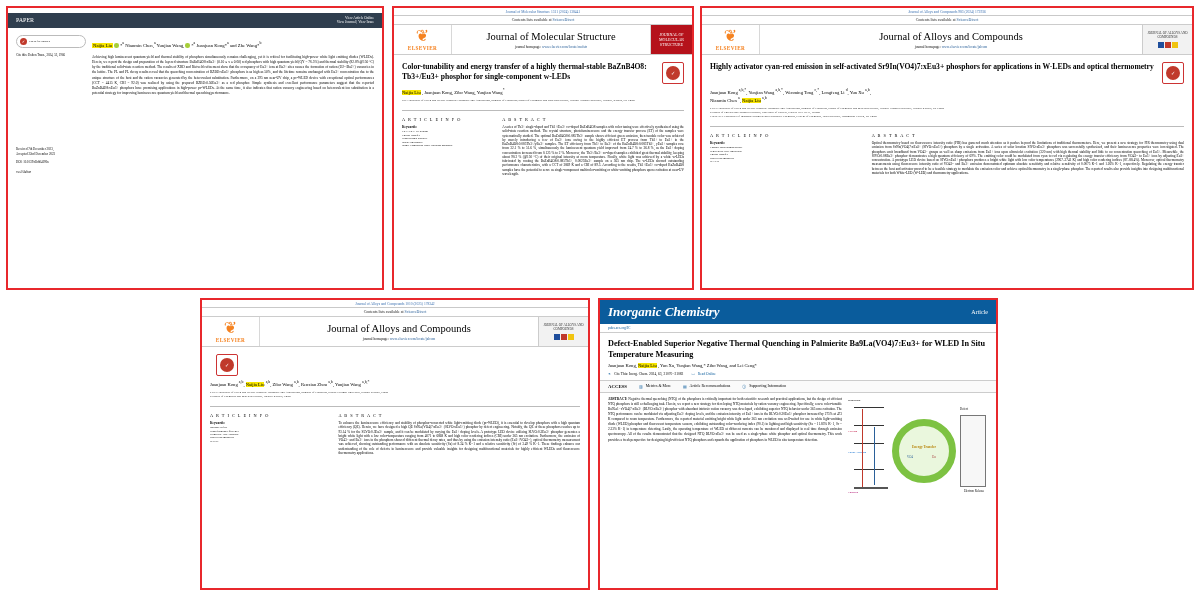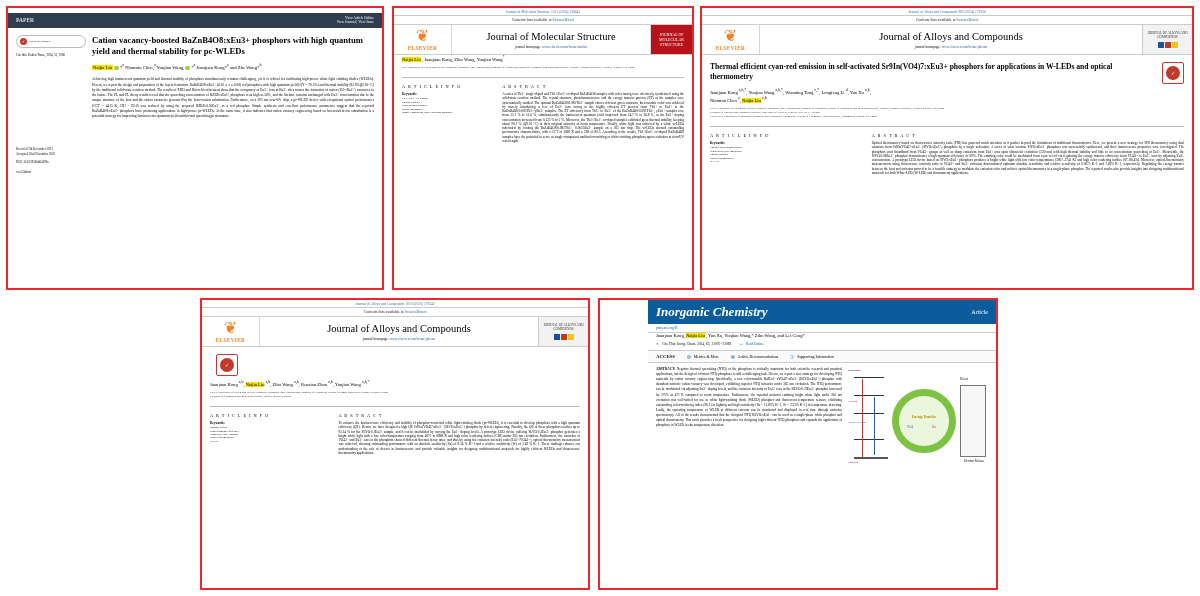--- a/index.html
+++ b/index.html
@@ -121,21 +121,20 @@
         <span class="check-dot">✓</span>
         <span>Check for updates</span>
       </div>
       <div style="margin-bottom:90px;">Cite this: Dalton Trans., 2024, 53, 1966</div>
       <div>Received 7th December 2023,</div>
       <div style="margin-bottom:4px;">Accepted 22nd December 2023</div>
       <div style="margin-bottom:6px;">DOI: 10.1039/d3dt04090a</div>
       <div style="font-style:italic;">rsc.li/dalton</div>
     </div>
     <div class="right-col">
-      <div class="s1-title">Cation vacancy-boosted BaZnB4O8:xEu3+ phosphors with high quantum yield and thermal stability for pc-WLEDs</div>
       <div class="s1-authors">
         <span class="au-hl" style="padding:0 1px;">Naijia Liu</span>
         <span class="orcid"></span>
         <span> *<sup>a</sup> Nianmin Chen,<sup>a</sup> Yunjian Wang,
           <span class="orcid"></span> *<sup>a</sup> Juanjuan Kong*<sup>a</sup> and Zhe Wang*<sup>b</sup></span>
       </div>
       <div class="s1-abs just">Achieving high luminescent quantum yield and thermal stability of phosphors simultaneously remains challenging, yet it is critical for facilitating high-power white light emitting diodes (WLEDs). Herein, we report the design and preparation of the layered structure BaZnB4O8:xEu3+ (0.10 ≤ x ≤ 0.60) red phosphors with high quantum yield (QY = 76.5%) and thermal stability (82.8%@150 °C) by the traditional solid-state reaction method. The results of XRD and Rietveld refinement show that the occupancy of Eu3+ ions at Ba2+ sites causes the formation of cation (O2−/Ba2+) vacancies in the lattice. The PL and PL decay results reveal that the quenching concentration of BZBO:xEu3+ phosphors is as high as 50%, and the lifetime remains unchanged with Eu3+ concentration due to the unique structure of the host and the cation vacancies generated by the heterovalent substitution. Furthermore, on a 395 nm near-UV chip, a pc-WLED device with exceptional optical performances (CCT = 4415 K, CRI = 92.0) was realized by using the prepared BZBO:0.50Eu3+ as a red phosphor. Simple synthesis and excellent performance parameters suggest that the reported BaZnB4O8:xEu3+ phosphors have promising applications in high-power pc-WLEDs. At the same time, it also indicates that cation vacancy engineering based on heterovalent ion substitution is a potential strategy for improving luminescence quantum yield and thermal quenching performance.</div>
     </div>
   </div>
 </div>
@@ -152,20 +151,26 @@
     </div>
     <div class="journal-center">
       <div class="journal-title">Journal of Molecular Structure</div>
       <div class="journal-hp">
         <span>journal homepage:</span>
         <span class="sd-link">www.elsevier.com/locate/molstr</span>
       </div>
     </div>
     <div class="cover">
       <span>JOURNAL OF MOLECULAR STRUCTURE</span>
+    </div>
+  </div>
+  <div class="title-row">
+    <div class="paper-title">Color-tunability and energy transfer of a highly thermal-stable BaZnB4O8: Tb3+/Eu3+ phosphor for single-component w-LEDs</div>
+    <div class="crossmark">
+      <div class="cm-inner">✓</div>
     </div>
   </div>
   <div class="authors">
     <span class="au-hl">Naijia Liu</span>
     <span>, Juanjuan Kong, Zibo Wang, Yunjian Wang<sup>*</sup></span>
   </div>
   <div class="affil">Key Laboratory of Green and Precise Synthetic Chemistry and Applications, Ministry of Education; School of Chemistry and Materials Science, Huaibei Normal University, Huaibei, 235000, PR China</div>
   <div class="rule"></div>
   <div class="two-col">
     <div class="col-a">
@@ -204,21 +209,21 @@
     <div class="cover" style="background:#f2f2f2; color:#333; border-left:1px solid #ccc; width:50px; flex-direction:column;">
       <span style="font-size:3.2px;">JOURNAL OF ALLOYS AND COMPOUNDS</span>
       <div style="display:flex; gap:1px; margin-top:3px;">
         <span style="width:6px;height:6px;background:#1f4e9c;display:block;"></span>
         <span style="width:6px;height:6px;background:#c0392b;display:block;"></span>
         <span style="width:6px;height:6px;background:#f1c40f;display:block;"></span>
       </div>
     </div>
   </div>
   <div class="title-row">
-    <div class="paper-title">Thermal efficient cyan-red emission in self-activated Sr9In(VO4)7:xEu3+ phosphors for applications in W-LEDs and optical thermometry</div>
+    <div class="paper-title">Highly activator cyan-red emission in self-activated Sr9In(VO4)7:xEu3+ phosphors for applications in W-LEDs and optical thermometry</div>
     <div class="crossmark">
       <div class="cm-inner">✓</div>
     </div>
   </div>
   <div class="authors">
     <span>Juanjuan Kong <sup>a,b,*</sup>, Yunjian Wang <sup>a,b,*</sup>, Wenming Tong <sup>c,*</sup>, Longfeng Li <sup>d</sup>, Yun Xu <sup>a,b</sup>,<br>Nianmin Chen <sup>a</sup>, </span>
     <span class="au-hl">Naijia Liu</span>
     <span> <sup>a,b</sup></span>
   </div>
   <div class="affil" style="white-space:pre-line;">a Key Laboratory of Green and Precise Synthetic Chemistry and Applications, Ministry of Education, School of Chemistry and Materials Science, Huaibei Normal University, Huaibei 235000, PR China
@@ -291,29 +296,30 @@
 Optical thermometry
 WLED</div>
     </div>
     <div class="col-b">
       <div class="sec-h">A B S T R A C T</div>
       <div class="tiny just">To enhance the luminescence efficiency and stability of phosphor-converted white light-emitting diode (pc-WLED), it is essential to develop phosphors with a high quantum efficiency (QE). Herein, we have designed a high QE Sr9La(VO4)7:xEu3+ (SLVO:xEu3+) phosphor by defect engineering. Notably, the QE of these phosphors reaches up to 93.14 % for the SLVO:0.3Eu3+ sample, and it can be modulated by varying the Eu3+ doping levels. A prototype LED device utilizing SLVO:0.3Eu3+ phosphor generates a bright white light with a low color-temperature ranging from 4071 to 6868 K and high color rendering indices (CRI) under 365 nm excitation. Furthermore, the emission of VO43− and Eu3+ ions in the phosphors showed different thermal decay rates, and thus by using the emission intensity ratio (Eu3+/VO43−), optical thermometry measurement was achieved, showing outstanding performance with an absolute sensitivity (Sa) of 8.34 % K−1 and a relative sensitivity (Sr) of 3.49 % K−1. These findings enhance our understanding of the role of defects in luminescence and provide valuable insights for designing multifunctional materials for highly efficient WLEDs and fluorescence thermometry applications.</div>
     </div>
   </div>
 </div>
 
-<div class="sheet" id="s5" style="left:598px; top:298px; width:400px; height:292px;padding-left:48px;">
+<div class="sheet" id="s5" style="left:598px; top:298px; width:400px; height:292px;">
   <div class="ic-head">
     <div class="ic-name">Inorganic Chemistry</div>
     <div class="ic-acs">Article</div>
   </div>
   <div class="ic-sub">
     <a>pubs.acs.org/IC</a>
     <span></span>
   </div>
+  <div class="ic-title">Defect-Enabled Superior Negative Thermal Quenching in Palmierite Ba9La(VO4)7:Eu3+ for WLED In Situ Temperature Measuring</div>
   <div class="ic-authors">
     <span>Juanjuan Kong, </span>
     <span class="au-hl">Naijia Liu</span>
     <span>, Yun Xu, Yunjian Wang,* Zibo Wang, and Lei Geng*</span>
   </div>
   <div class="ic-citerow">
     <div class="ic-cite">
       <span style="color:#0a5c9c;">❧</span>
       <span>Cite This: Inorg. Chem. 2024, 63, 21070−21082</span>
     </div>

